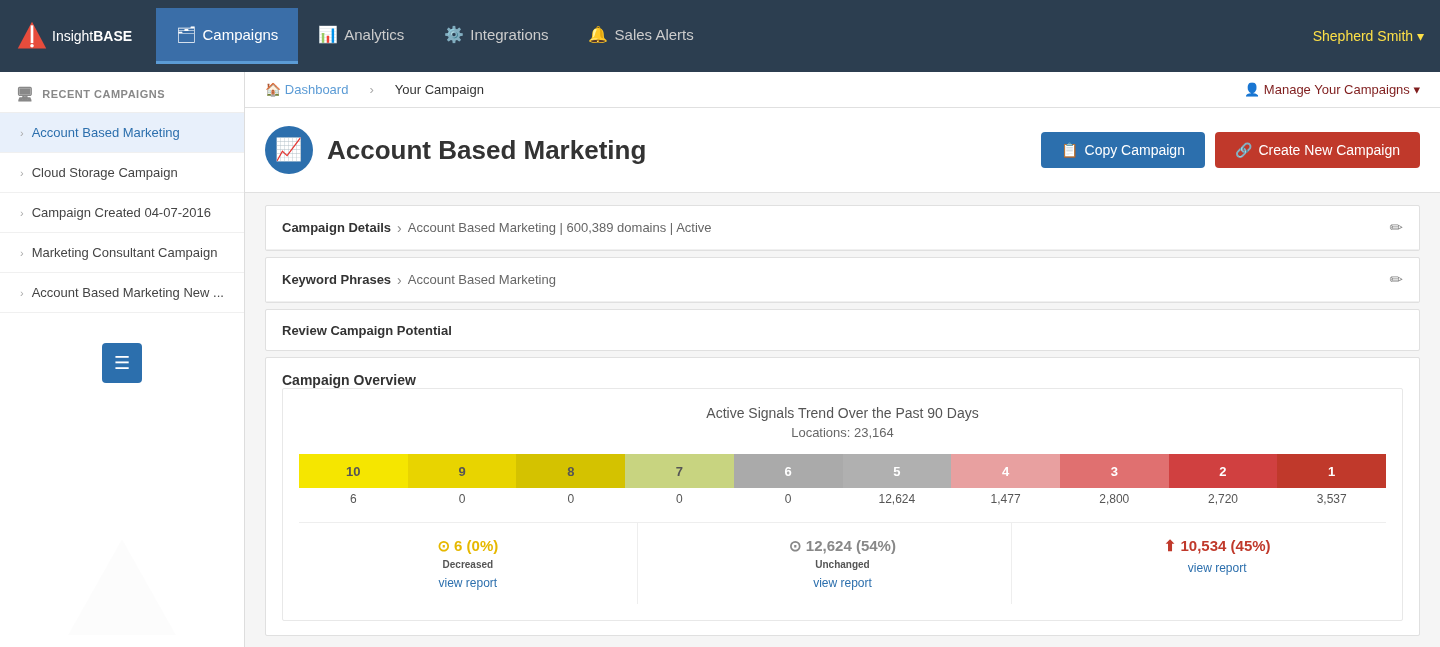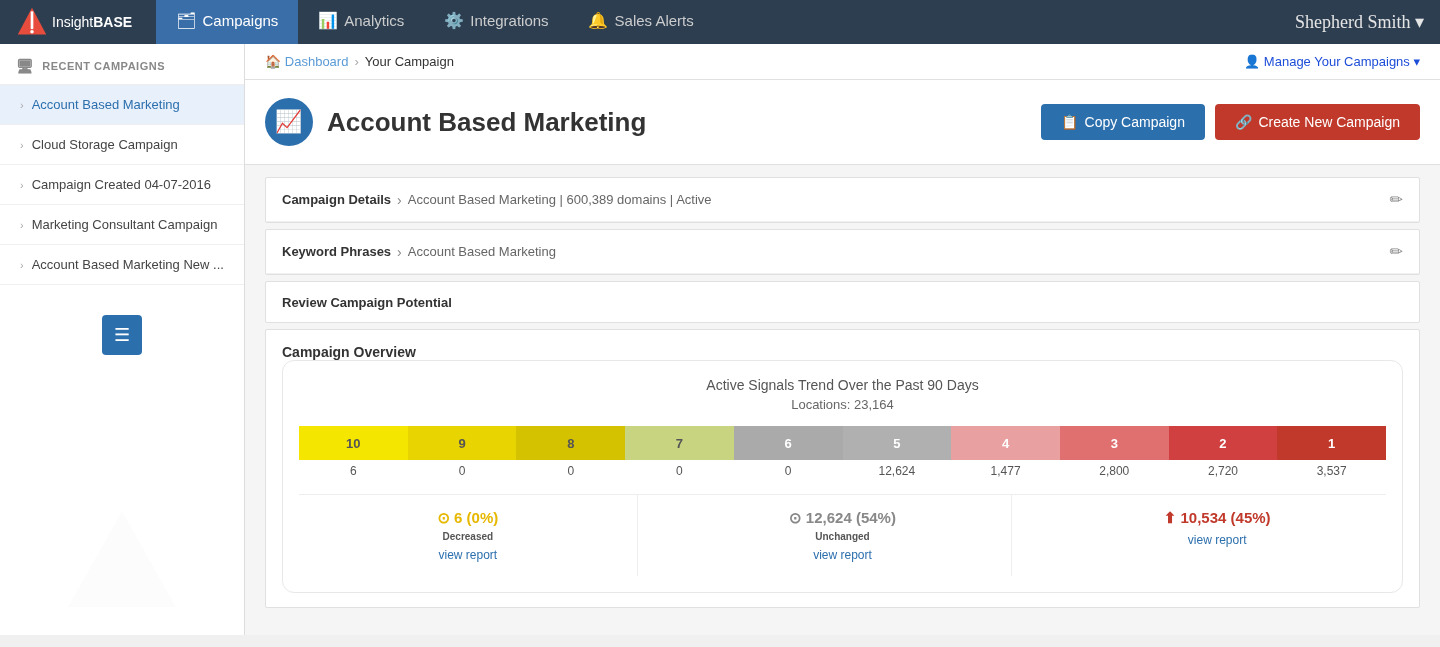--- a/index.html
+++ b/index.html
@@ -1,21 +1,21 @@
 <!DOCTYPE html>
 <html><head>
   <meta charset="utf-8">
   <style>
     * { box-sizing: border-box; margin: 0; padding: 0; }
     body { font-family: 'Segoe UI', Arial, sans-serif; font-size: 14px; background: #f0f0f0; color: #333; }
 
     
     .header {
       background: #2c3e50;
-      height: 44px;
+      height: 72px;
       display: flex;
       align-items: center;
       padding: 0 16px;
       justify-content: space-between;
     }
     .logo {
       display: flex;
       align-items: center;
       margin-right: 24px;
     }
@@ -44,24 +44,23 @@
       text-decoration: none;
     }
     .nav-tab.active {
       background: #3a6ea8;
       color: #fff;
       border-bottom: 3px solid #5b9bd5;
     }
     .nav-tab-icon { font-size: 16px; }
     .header-user {
       margin-left: auto;
-      color: #e5e5e5;
-      font-size: 18px;
-      cursor: pointer;
-      font-family: Liberation Serif, serif;
+      color: #fde047;
+      font-size: 14px;
+      cursor: pointer;
     }
 
     
     .layout {
       display: flex;
       height: calc(647px - 56px);
     }
 
     
     .sidebar {
@@ -129,27 +128,28 @@
 
     
     .breadcrumb {
       display: flex;
       align-items: center;
       padding: 10px 20px;
       background: #fff;
       border-bottom: 1px solid #e0e0e0;
       font-size: 13px;
       color: #666;
+      gap: 15px;
     }
     .breadcrumb-home { color: #5b9bd5; cursor: pointer; }
     .breadcrumb-sep { margin: 0 6px; color: #aaa; }
     .breadcrumb-current { color: #333; }
     .breadcrumb-manage {
       margin-left: auto;
-      color: #1d4ed8;
+      color: #7f1d1d;
       cursor: pointer;
       font-size: 13px;
     }
 
     
     .campaign-header {
       display: flex;
       align-items: center;
       padding: 18px 20px;
       background: #fff;
@@ -248,21 +248,21 @@
       border-radius: 2px;
       padding: 14px 16px;
     }
     .overview-title {
       font-weight: 600;
       font-size: 14px;
       color: #333;
     }
     .chart-container {
       border: 1px solid #e8e8e8;
-      border-radius: 12px;
+      border-radius: 2px;
       padding: 16px;
     }
     .chart-heading {
       text-align: center;
       font-size: 14px;
       color: #555;
       margin-bottom: 4px;
     }
     .chart-subheading {
       text-align: center;

